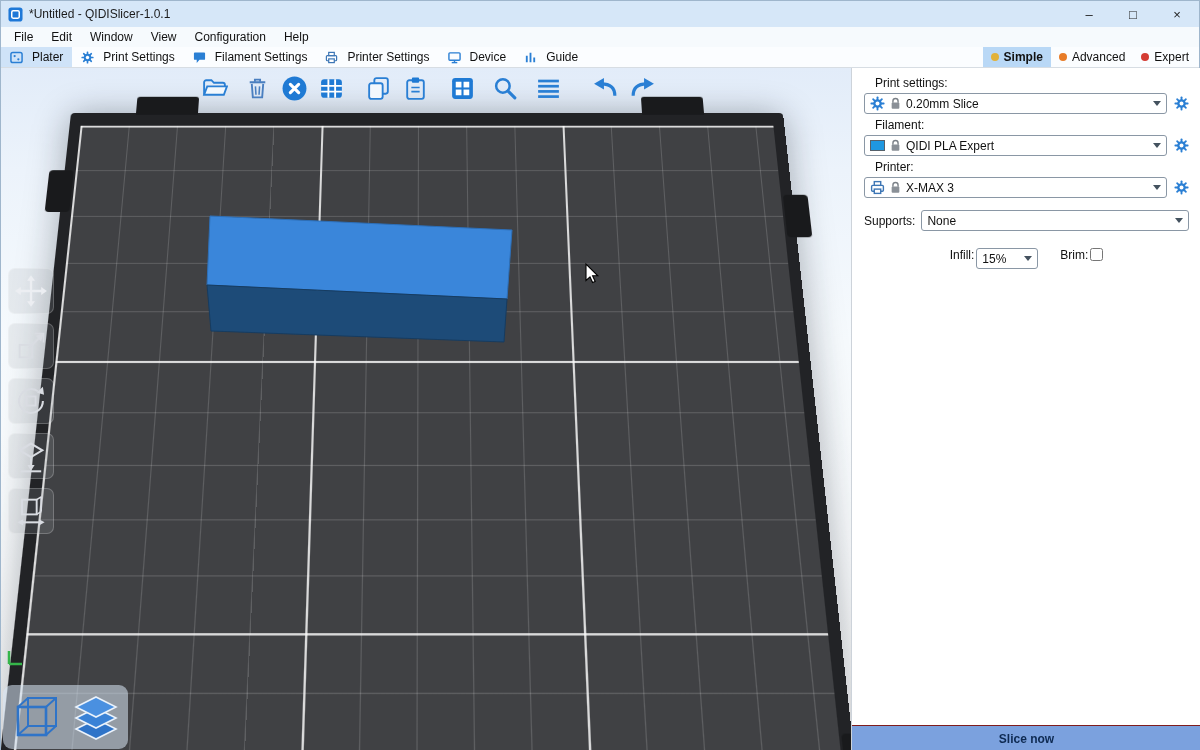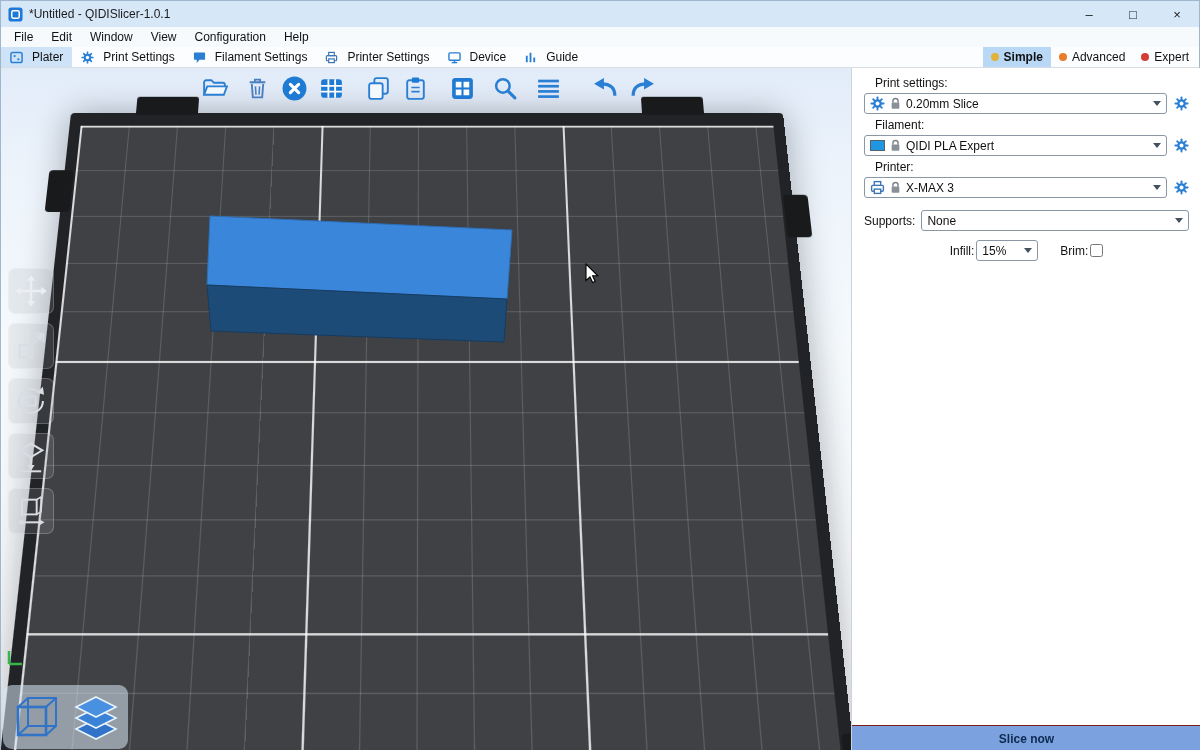--- a/index.html
+++ b/index.html
@@ -77,21 +77,21 @@
   .combo { flex:1; height:21px; border:1px solid #8a97a5; border-radius:3px; background:#fff;
     display:flex; align-items:center; padding:0 5px; gap:5px; font-size:12px; color:#111; min-width:0; }
   .combo-val { white-space:nowrap; overflow:hidden; }
   .chev { margin-left:auto; width:0; height:0; border-left:4px solid transparent; border-right:4px solid transparent; border-top:5px solid #44525f; flex:0 0 auto; }
   .ic16 { width:15px; height:15px; flex:0 0 auto; }
   .ic-lock { width:11px; height:13px; flex:0 0 auto; }
   .swatch { width:15px; height:11px; background:#1f97e0; border:1px solid #55606a; flex:0 0 auto; }
   .supports-row { display:flex; align-items:center; gap:6px; margin-top:12px; }
   .supports-row .combo { flex:1; }
   .infill-row { display:flex; align-items:center; gap:2px; margin-top:9px;justify-content:center; }
-  .combo.small { flex:0 0 62px; }
+  .combo.small { flex:0 0 62px;margin-top:8px; }
   .brim-label { margin-left:20px; }
   .brim-box { width:13px; height:13px; }
   .slice-btn { position:absolute; left:0; right:0; bottom:0; height:26px; background:#7ba1de; border:none;
     border-top:1px solid #7f1d1d; font-family:"Liberation Sans",sans-serif; font-size:12px; font-weight:bold; color:#0e2a52; }
 </style>
 </head>
 <body>
 
 <svg width="0" height="0" style="position:absolute">
   <defs>

